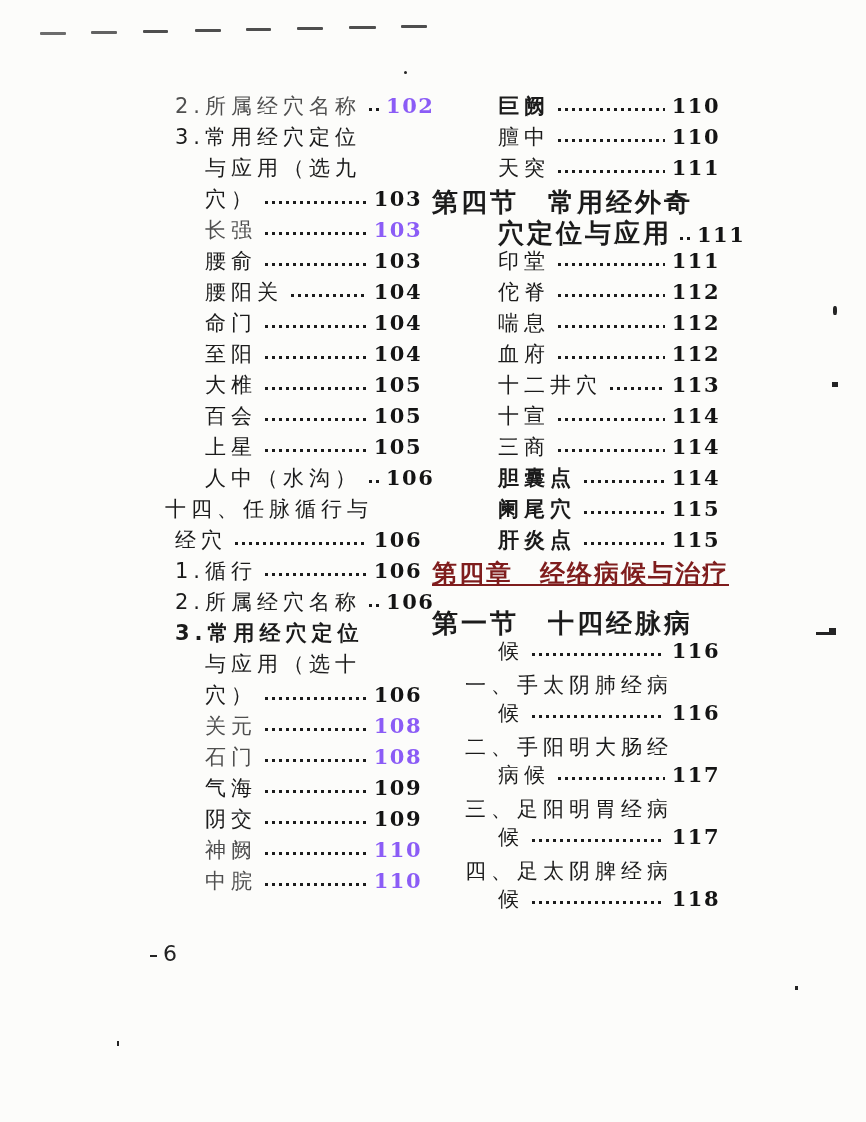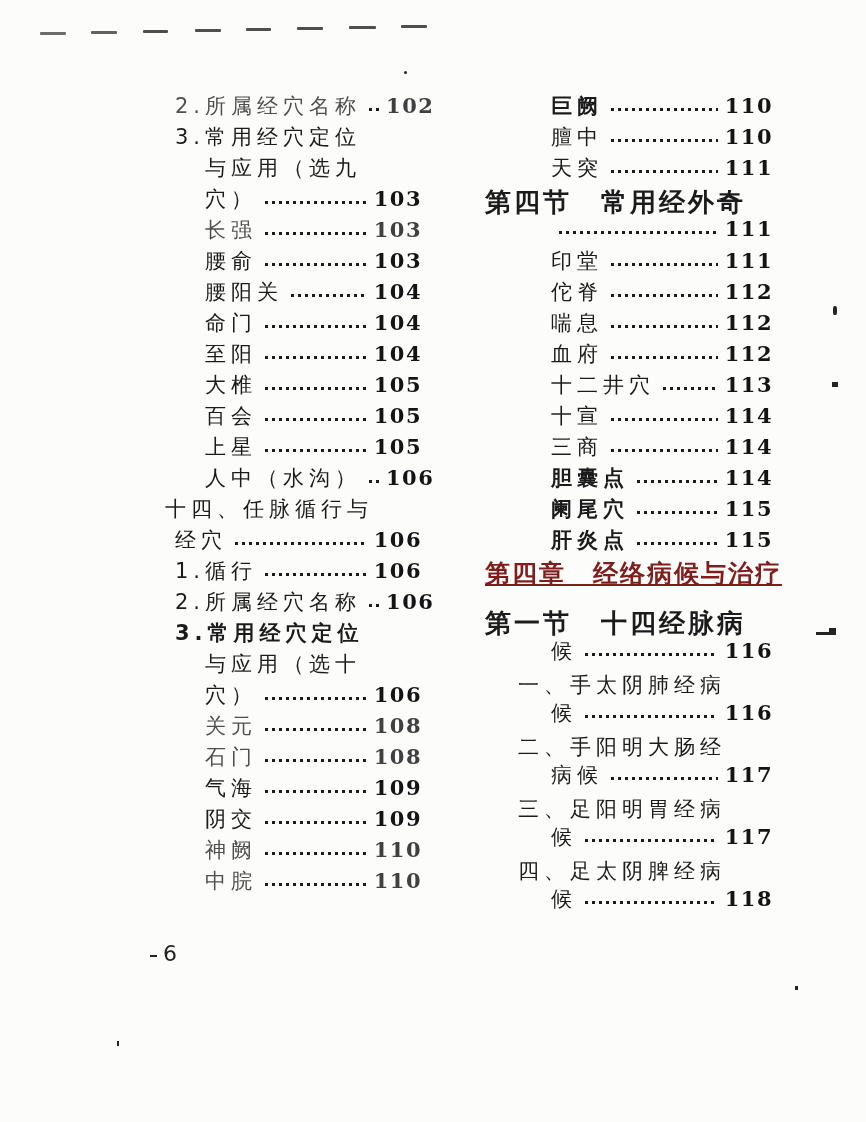--- a/index.html
+++ b/index.html
@@ -25,21 +25,21 @@
   .tear-marks span:nth-child(2) { left: 91px;  top: 31px; width: 26px; opacity:.75; }
   .tear-marks span:nth-child(3) { left: 143px; top: 30px; width: 25px; }
   .tear-marks span:nth-child(4) { left: 195px; top: 29px; width: 26px; }
   .tear-marks span:nth-child(5) { left: 246px; top: 28px; width: 25px; }
   .tear-marks span:nth-child(6) { left: 297px; top: 27px; width: 26px; }
   .tear-marks span:nth-child(7) { left: 349px; top: 26px; width: 27px; }
   .tear-marks span:nth-child(8) { left: 401px; top: 25px; width: 26px; }
 
   .toc-col { position: absolute; top: 92px; }
   .col-left  { left: 140px; width: 282px; }
-  .col-right { left: 485px; width: 288px; }
+  .col-right { left: 432px; width: 288px; }
 
   .toc-line {
     display: flex;
     align-items: baseline;
     height: 31px;
     font-size: 21px;
     white-space: nowrap;
   }
   .entry-text { letter-spacing: 5px; }
   .leader {
@@ -76,21 +76,21 @@
     margin-bottom: 9px;
     font-weight: 700;
     color: #7f1d1d;
     text-decoration: underline;
   }
   .chapter .entry-text { font-size: 25px; letter-spacing: 2px; }
 
   .bold .entry-text { font-weight: 700; }
   .bold .pageno { font-weight: 800; }
   .faint { color: #4f4f4f; }
-  .faint .pageno { color: #404040; }
+  .faint .pageno { color: #8b5cf6; }
 
   .folio {
     position: absolute;
     left: 163px;
     top: 941px;
     font-size: 22px;
     letter-spacing: 2px;
     color: #222;
   }
 
@@ -262,20 +262,21 @@
       <div class="toc-line indent-2">
     <span class="entry-text">天突</span>
     <span class="leader"></span>
     <span class="pageno">111</span>
   </div>
       <div class="toc-line indent-0 section">
     <span class="entry-text">第四节　常用经外奇</span>
 
   </div>
       <div class="toc-line indent-2 section">
+    <span class="entry-text">穴定位与应用</span>
     <span class="leader"></span>
     <span class="pageno">111</span>
   </div>
       <div class="toc-line indent-2">
     <span class="entry-text">印堂</span>
     <span class="leader"></span>
     <span class="pageno">111</span>
   </div>
       <div class="toc-line indent-2">
     <span class="entry-text">佗脊</span>

